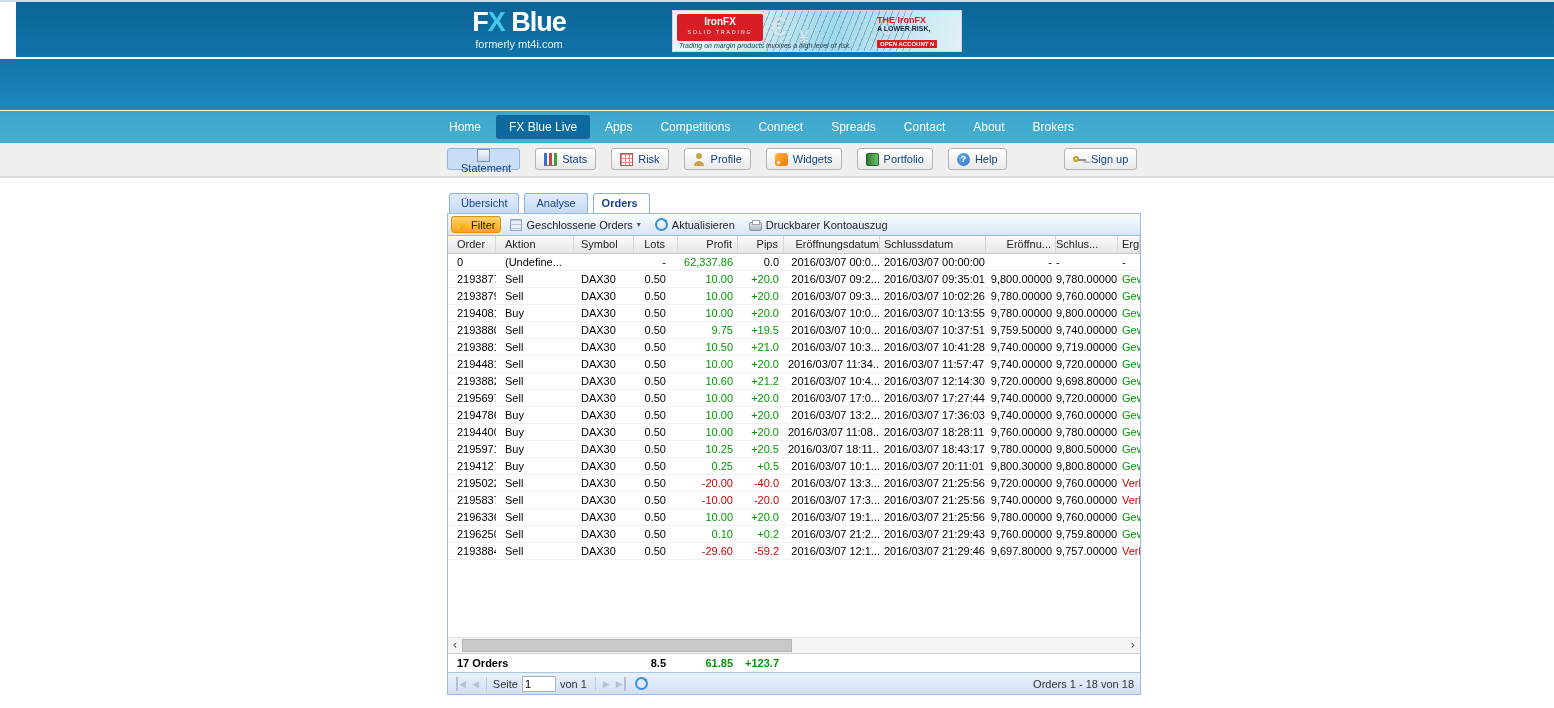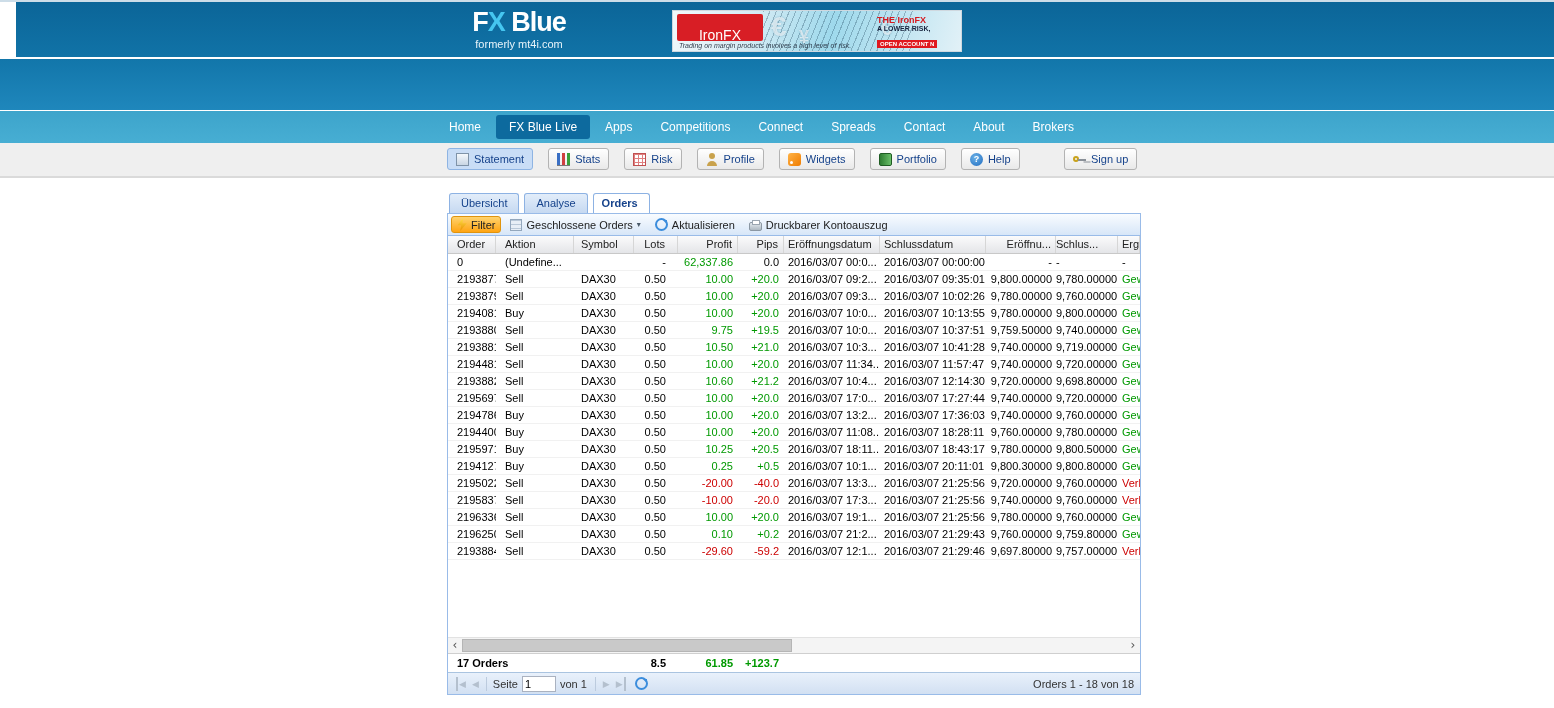--- a/index.html
+++ b/index.html
@@ -16,21 +16,21 @@
   
   .logo{position:absolute;left:438px;top:5px;width:130px;text-align:center;cursor:pointer;}
   .logo-line{font-size:27px;font-weight:bold;color:#fff;letter-spacing:-1px;line-height:30px;}
   .logo-x{color:#45c6f0;}
   .logo-tag{font-size:11px;color:#e8f4fa;margin-top:1px;}
 
   
   .ad{position:absolute;left:656px;top:8px;width:290px;height:42px;background:linear-gradient(105deg,#f2f8fb 0%,#d4ebf4 28%,#9ed9ec 55%,#e2f1f7 100%);border:1px solid #cfd8df;box-sizing:border-box;overflow:hidden;cursor:pointer;}
   .ad-burst{position:absolute;left:90px;top:0;width:150px;height:42px;background:repeating-linear-gradient(112deg,rgba(8,45,70,.28) 0 1px,rgba(255,255,255,0) 1px 6px);}
   .ad-logo{position:absolute;left:4px;top:3px;width:86px;height:27px;background:#d81e25;border-radius:2px;color:#fff;text-align:center;line-height:15px;}
-  .ad-brand{font-size:14px;font-weight:normal;display:block;margin-top:14px;}
+  .ad-brand{font-size:10px;font-weight:bold;display:block;margin-top:0;}
   .ad-sub{font-size:5px;letter-spacing:2px;display:block;line-height:6px;}
   .ad-disc{position:absolute;left:6px;bottom:2px;font-size:7px;font-style:italic;color:#2e3c4c;white-space:nowrap;}
   .ad-right{position:absolute;right:2px;top:4px;width:82px;overflow:hidden;}
   .ad-r1{font-size:9px;font-weight:bold;color:#d61a20;white-space:nowrap;}
   .ad-r2{font-size:7px;font-weight:bold;color:#18243e;white-space:nowrap;}
   .ad-cta{display:inline-block;margin-top:2px;background:#e01920;color:#fff;font-size:6px;font-weight:bold;padding:1px 3px;white-space:nowrap;}
   .ad-cur{position:absolute;color:rgba(255,255,255,.65);text-shadow:0 0 2px rgba(80,140,170,.6);font-weight:bold;}
   .ad-cur.e1{left:98px;top:0px;font-size:28px;}
   .ad-cur.y1{left:126px;top:16px;font-size:18px;}
   .ad-cur.e2{left:208px;top:6px;font-size:20px;}
@@ -39,21 +39,21 @@
   .page-title{position:absolute;left:446px;top:65px;color:#fff;font-size:20px;}
   .page-sub{position:absolute;left:447px;top:92px;color:#eaf5fa;font-size:11px;}
 
   
   .nav-item{color:#fff;font-size:12px;line-height:24px;padding:0 13px;margin:0 1px;border-radius:3px;cursor:pointer;white-space:nowrap;}
   .nav-item.active{background:#0d6a9e;}
 
   
   .tb-group{position:absolute;left:447px;top:148px;display:flex;gap:15px;}
   .tb-btn{height:22px;display:flex;align-items:center;padding:0 8px;background:linear-gradient(#ffffff,#e9e9e9);border:1px solid #b3b3b3;border-radius:3px;font-size:11px;color:#15428b;cursor:pointer;box-sizing:border-box;white-space:nowrap;}
-  .tb-btn.active{background:#c9ddf6;border-color:#8eb4e3;}
+  .tb-btn.active{background:#c9ddf6;border-color:#8eb4e3;flex-direction:column;}
   .tb-label{margin-left:5px;}
   .signup-btn{position:absolute;left:1064px;top:148px;}
 
   
   .icn{display:inline-block;width:13px;height:13px;position:relative;flex:0 0 auto;}
   .statement-icon{background:linear-gradient(#f4f8fc,#c9d6e4);border:1px solid #7f93a8;box-sizing:border-box;}
   .stats-icon{background:linear-gradient(90deg,#3a6fc4 0 3px,transparent 3px 5px,#d04040 5px 8px,transparent 8px 10px,#3aa03a 10px 13px);border-bottom:1px solid #777;box-sizing:border-box;}
   .risk-icon{background-color:#fff;border:1px solid #c05050;box-sizing:border-box;background-image:linear-gradient(#e08080 1px,transparent 1px),linear-gradient(90deg,#e08080 1px,transparent 1px);background-size:4px 4px;}
   .profile-icon::before{content:"";position:absolute;left:3.5px;top:0;width:6px;height:6px;border-radius:50%;background:#c9a24c;}
   .profile-icon::after{content:"";position:absolute;left:1.5px;bottom:0;width:10px;height:5px;border-radius:5px 5px 0 0;background:#c9a24c;}
@@ -91,21 +91,21 @@
   .ghead .gc{border-right:1px solid #d6d6d6;cursor:pointer;}
   .gbody{flex:0 0 auto;}
   .grow{height:17px;display:flex;border-bottom:1px solid #f1f1f1;box-sizing:border-box;background:#fff;cursor:default;}
   .gc{line-height:16px;overflow:hidden;white-space:nowrap;box-sizing:border-box;flex:0 0 auto;}
   .c0{width:48px;padding-left:9px;}
   .c1{width:78px;padding-left:9px;}
   .c2{width:60px;padding-left:7px;}
   .c3{width:44px;text-align:right;padding-right:12px;}
   .c4{width:60px;text-align:right;padding-right:5px;}
   .c5{width:46px;text-align:right;padding-right:5px;}
-  .c6{width:96px;padding-left:4px;}
+  .c6{width:96px;padding-left:4px;text-align:right;}
   .c7{width:106px;padding-left:4px;}
   .c8{width:70px;text-align:right;padding-right:4px;}
   .c9{width:62px;text-align:left;padding-right:4px;}
   .c10{flex:1 1 auto;padding-left:4px;}
   .pos{color:#009900;}
   .neg{color:#cc0000;}
 
   .gfill{flex:1 1 auto;background:#fff;}
 
   .hscroll{height:15px;flex:0 0 15px;background:#f4f4f4;border-top:1px solid #e2e2e2;position:relative;}

